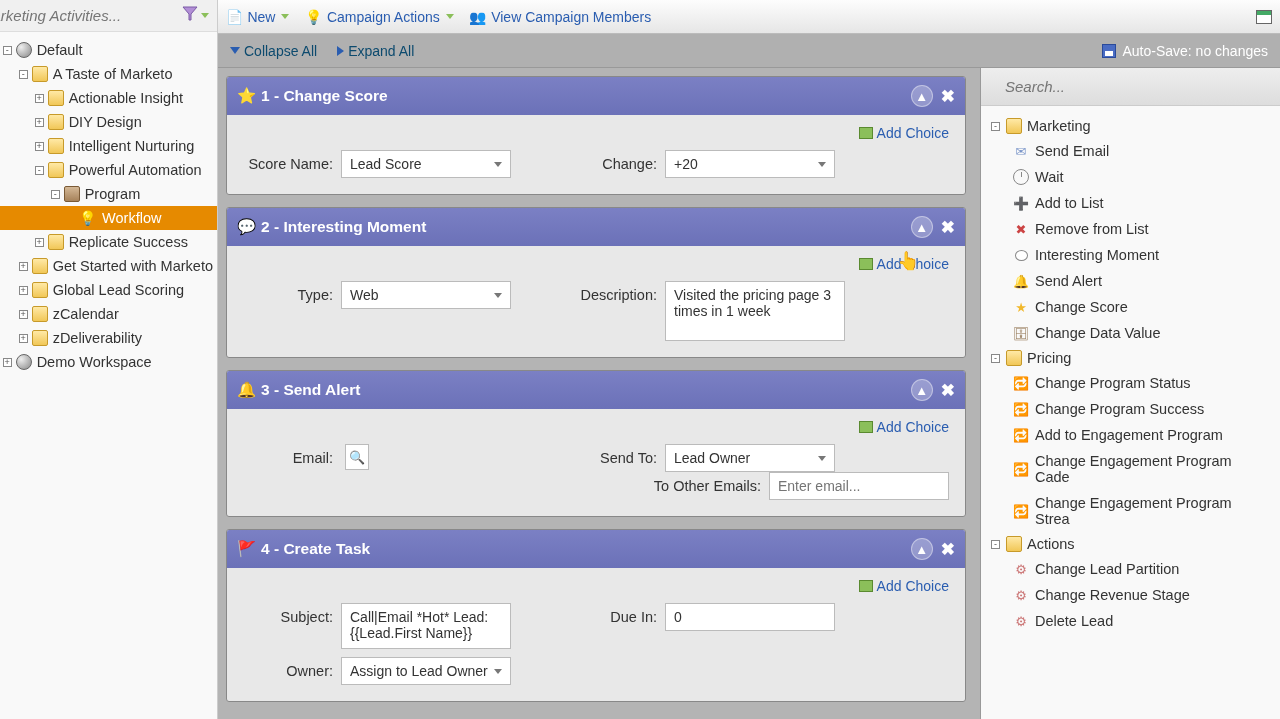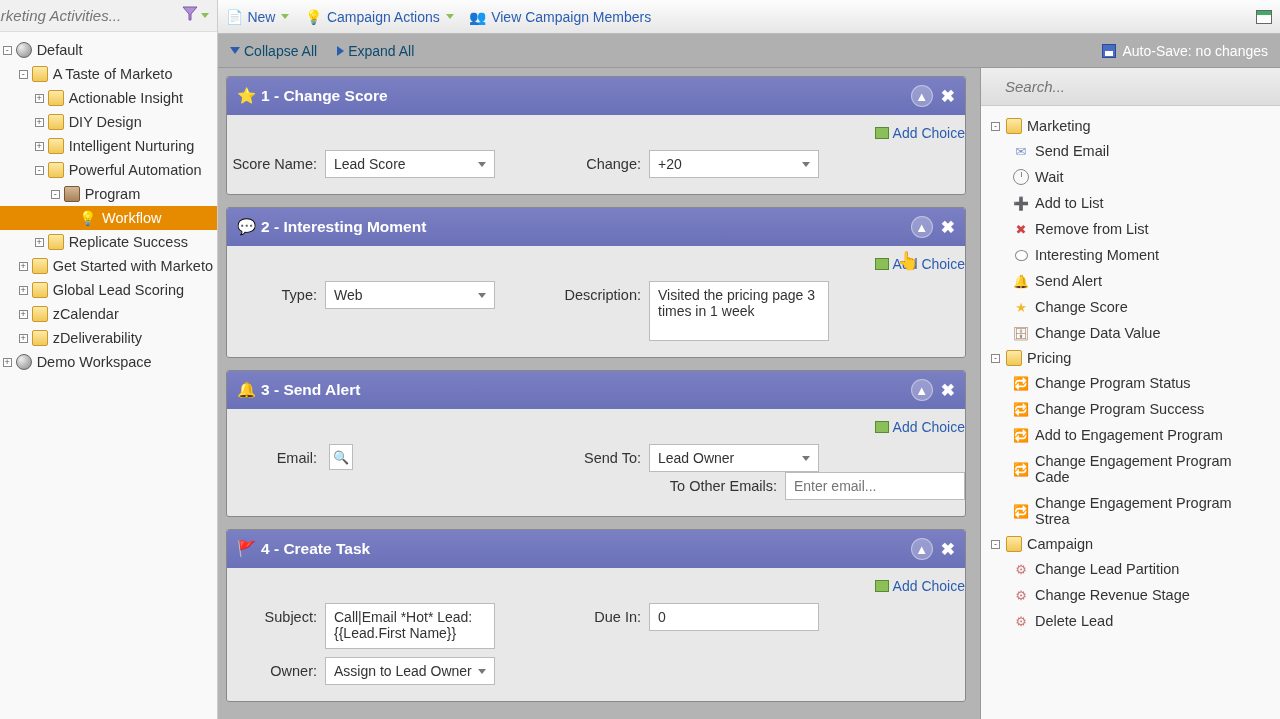--- a/index.html
+++ b/index.html
@@ -37,21 +37,21 @@
 .content-row { flex: 1; display: flex; min-height: 0; background: #b4b4b4; }
 .canvas { flex: 1; overflow-y: auto; padding: 8px 14px 8px 8px; position: relative; }
 .canvas::-webkit-scrollbar { width: 12px; }
 .canvas::-webkit-scrollbar-thumb { background: #999; border-radius: 6px; }
 .step-card { margin-bottom: 12px; border: 1px solid #888; border-radius: 3px; overflow: hidden; background: #e8e8e8; }
 .step-header { background: linear-gradient(#7b80c4, #6b71b8); color: #fff; display: flex; align-items: center; padding: 8px 10px; font-size: 15.5px; font-weight: bold; }
 .step-header .h-icon { margin-right: 8px; width: 16px; }
 .step-header .h-title { flex: 1; }
 .step-header .h-btn { width: 22px; height: 22px; border-radius: 50%; background: rgba(255,255,255,0.25); color: #fff; display: inline-flex; align-items: center; justify-content: center; margin-left: 6px; cursor: pointer; font-size: 13px; border: 1px solid rgba(255,255,255,0.4); }
 .step-header .h-close { cursor: pointer; margin-left: 8px; font-size: 17px; font-weight: bold; }
-.step-body { padding: 10px 0 16px; }
+.step-body { padding: 10px 16px 16px; }
 .add-choice-row { text-align: right; margin-bottom: 8px; }
 .add-choice { color: #2a5db0; cursor: pointer; font-size: 14px; display: inline-flex; align-items: center; gap: 4px; }
 .add-choice-icon { width: 14px; height: 12px; background: #8bbf5a; border: 1px solid #5a8a30; position: relative; }
 .form-row { display: flex; align-items: flex-start; gap: 24px; }
 .form-col { display: flex; align-items: flex-start; gap: 8px; }
 .form-label { min-width: 90px; text-align: right; padding-top: 6px; font-size: 14.5px; color: #333; }
 .form-input, .form-select, .form-textarea { background: #fff; border: 1px solid #bbb; padding: 5px 8px; font-size: 14px; color: #333; min-height: 28px; }
 .form-select { display: flex; align-items: center; justify-content: space-between; min-width: 170px; cursor: pointer; }
 .form-select .caret2 { width: 0; height: 0; border-left: 4px solid transparent; border-right: 4px solid transparent; border-top: 5px solid #777; }
 .form-textarea { width: 180px; min-height: 60px; font-family: inherit; resize: none; }
@@ -401,21 +401,21 @@
               <span class="a-icon prog-ic">🔁</span>
               <span>Change Engagement Program Cade</span>
             </div>
             <div class="action-item">
               <span class="a-icon prog-ic">🔁</span>
               <span>Change Engagement Program Strea</span>
             </div>
             <div class="action-group-header">
               <span class="tree-toggle">-</span>
     <span class="tree-icon folder-icon" style="margin-left:2px"></span>
-    <span>Campaign</span>
+    <span>Actions</span>
             </div>
             <div class="action-item">
               <span class="a-icon spec-ic">⚙</span>
               <span>Change Lead Partition</span>
             </div>
             <div class="action-item">
               <span class="a-icon spec-ic">⚙</span>
               <span>Change Revenue Stage</span>
             </div>
             <div class="action-item">

